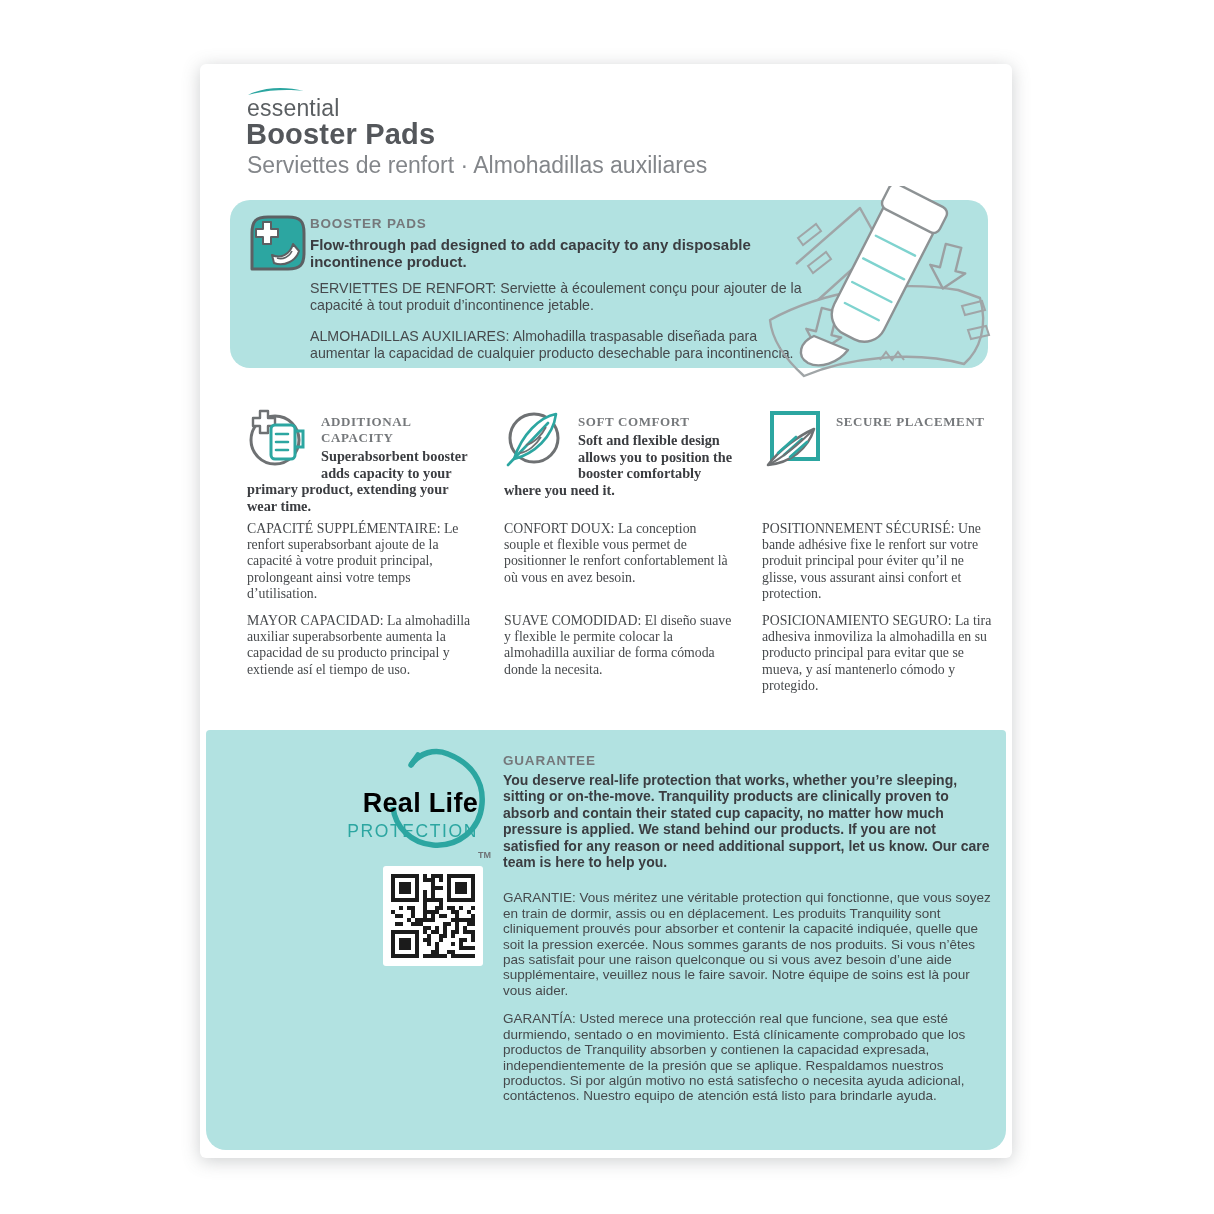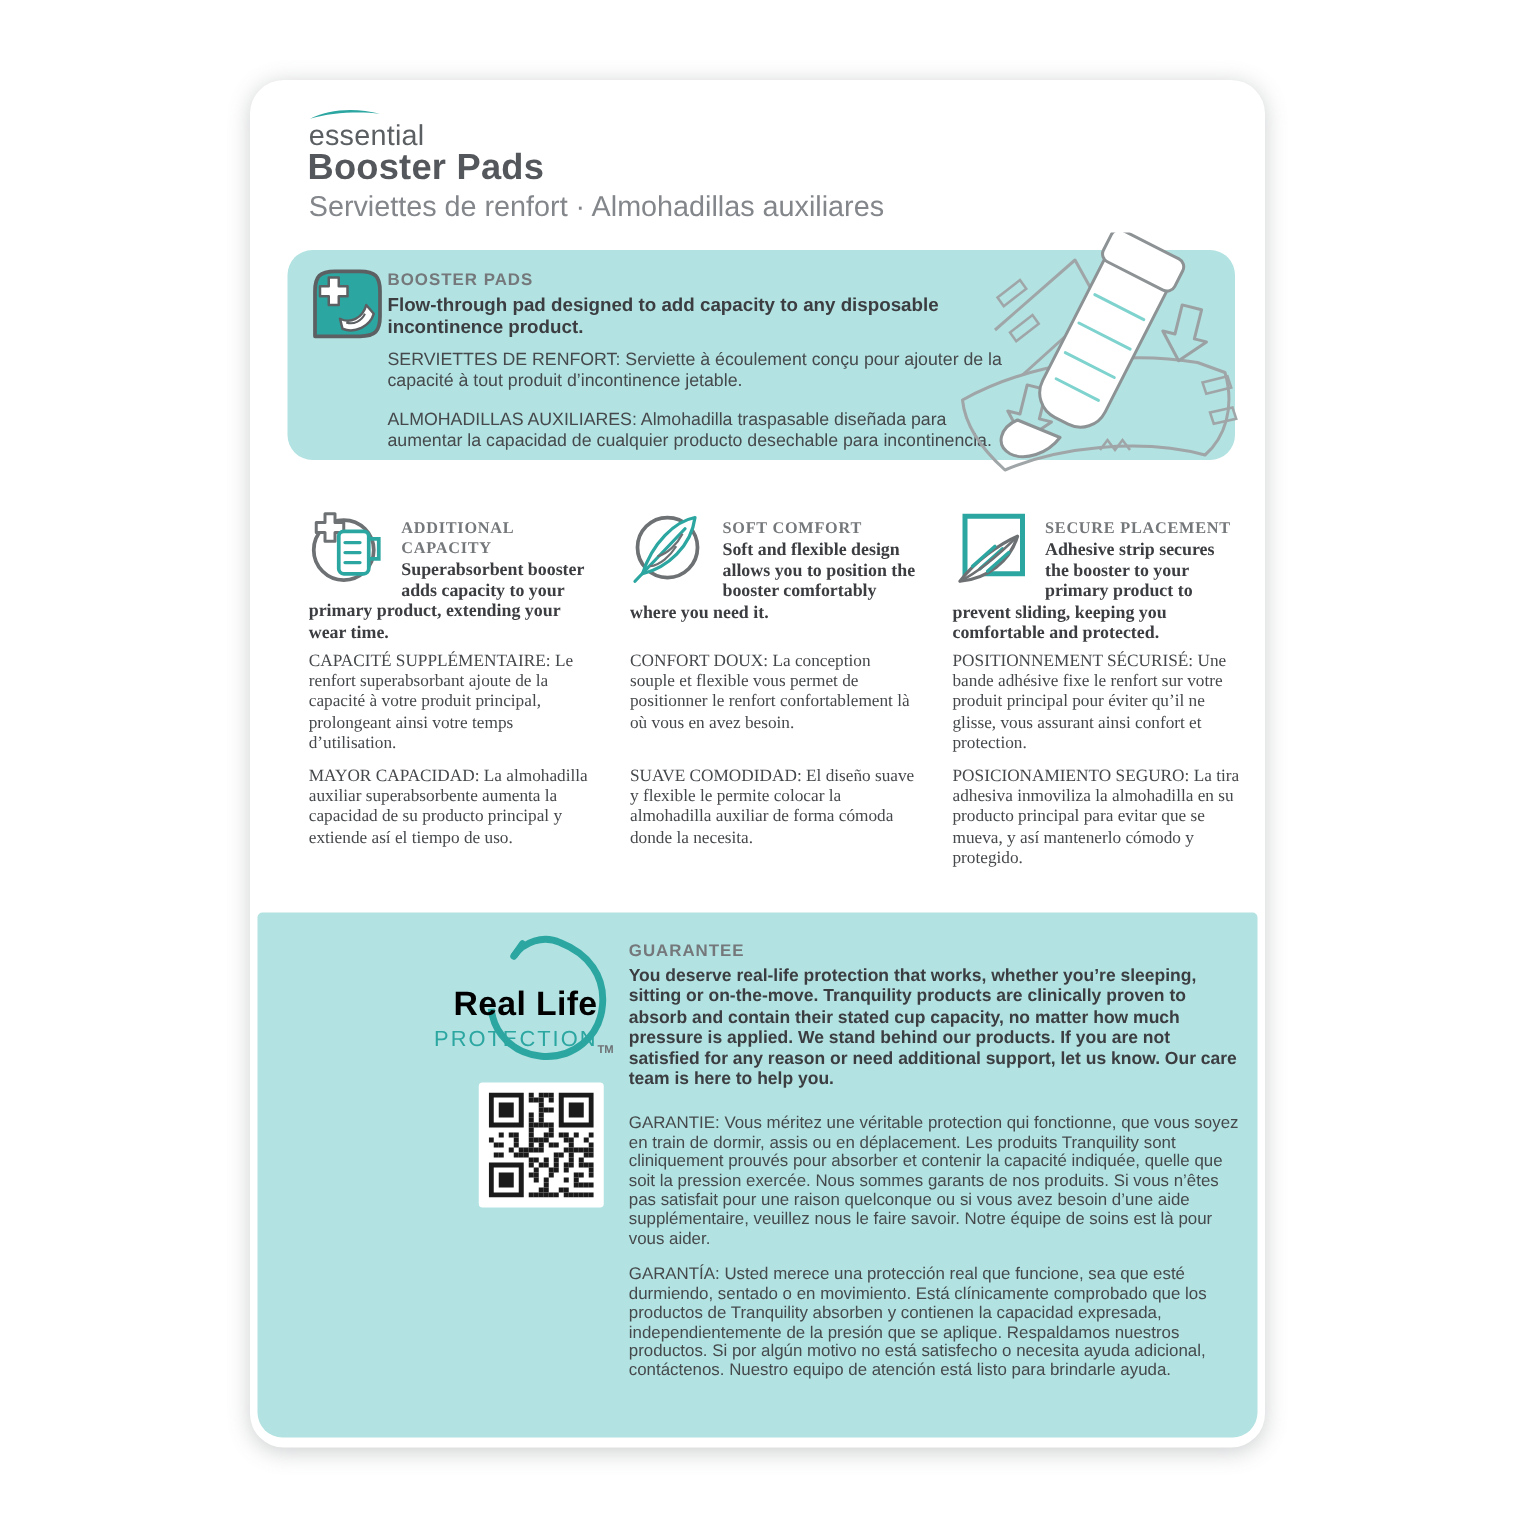--- a/index.html
+++ b/index.html
@@ -5,21 +5,21 @@
   html,body{margin:0;padding:0;}
   body{
     width:1214px;height:1214px;position:relative;overflow:hidden;
     background:#ffffff;
     font-family:"Liberation Sans","DejaVu Sans",sans-serif;
     color:#46494c;
   }
   .abs{position:absolute;}
   .card{
     position:absolute;left:200px;top:64px;width:812px;height:1094px;
-    background:#fff;border-radius:27px;
+    background:#fff;border-radius:6px;
     box-shadow:0 3px 18px rgba(90,95,98,.30);
   }
   
   .brand{left:47px;top:31px;font-size:23px;color:#5b5f62;letter-spacing:.2px;}
   .swoosh{left:47px;top:22px;width:58px;height:10px;}
   .title{left:46px;top:54px;font-size:29px;font-weight:700;color:#54575b;letter-spacing:.2px;}
   .subtitle{left:47px;top:88px;font-size:23px;color:#83868a;}
   
   .hero{left:30px;top:136px;width:758px;height:168px;background:#b2e2e1;border-radius:20px;}
   .hero-badge{left:16px;top:11px;width:64px;height:64px;}
@@ -36,21 +36,21 @@
   .flead{font-size:14.3px;font-weight:700;line-height:16.6px;color:#3b3d41;}
   .ffr{top:115px;left:0;width:230px;}
   .fes{top:207px;left:0;width:230px;}
   .fp{font-size:13.8px;line-height:16.2px;color:#46494c;}
   
   .gpanel{left:6px;top:666px;width:800px;height:420px;background:#b2e2e1;border-radius:4px 4px 20px 20px;}
   .rl-arc{left:179px;top:16px;width:106px;height:106px;}
   .rl-text{left:60px;top:56px;width:212px;text-align:right;}
   .rl-line1{font-size:27px;font-weight:700;color:#000000;line-height:34px;letter-spacing:.3px;}
   .rl-line2{font-size:17.5px;color:#2ca6a1;letter-spacing:1.6px;margin-top:1px;}
-  .rl-tm{left:272px;top:104px;font-size:9px;color:#6f7275;font-weight:700;}
+  .rl-tm{left:272px;top:120px;font-size:9px;color:#6f7275;font-weight:700;}
   .qr-box{left:177px;top:136px;width:100px;height:100px;background:#fff;border-radius:3px;}
   .qr-box svg{position:absolute;left:8px;top:8px;}
   .contact{left:24px;top:300px;width:259px;text-align:right;color:#6e7174;}
   .site{font-size:19px;font-weight:700;margin-bottom:5px;}
   .phone{font-size:20px;font-weight:700;}
   .gtext{left:297px;top:23px;width:492px;}
   .gtext .kicker{margin-bottom:4px;}
   .gen{font-size:14px;font-weight:700;line-height:16.4px;color:#3b3d41;margin-bottom:20px;}
   .gp{font-size:13.5px;line-height:15.4px;color:#46494c;margin-bottom:13px;}
 </style>
@@ -127,21 +127,20 @@
   </div>
 
   <div class="abs feature f3">
     <svg class="ficon" viewBox="0 0 62 62">
       <rect x="10" y="6" width="46" height="46" fill="none" stroke="#2ca6a1" stroke-width="4"></rect>
       <path d="M6 58 C28 56 46 42 52 22 C38 28 18 42 6 58 Z" fill="#fff" stroke="#6e7173" stroke-width="2.6" stroke-linejoin="round"></path>
       <path d="M16 46 L34 30 M22 48 L40 32 M28 50 L45 35" fill="none" stroke="#2ca6a1" stroke-width="2.6" stroke-linecap="round"></path>
       <path d="M6 58 C22 50 38 36 52 22" fill="none" stroke="#6e7173" stroke-width="2"></path>
     </svg>
     <div class="fhead">SECURE PLACEMENT</div>
-    <div class="flead">Adhesive strip secures the booster to your primary product to prevent sliding, keeping you comfortable and protected.</div>
     <div class="abs ffr fp">POSITIONNEMENT SÉCURISÉ: Une bande adhésive fixe le renfort sur votre produit principal pour éviter qu’il ne glisse, vous assurant ainsi confort et protection.</div>
     <div class="abs fes fp">POSICIONAMIENTO SEGURO: La tira adhesiva inmoviliza la almohadilla en su producto principal para evitar que se mueva, y así mantenerlo cómodo y protegido.</div>
   </div>
 
   <div class="abs gpanel">
     <svg class="abs rl-arc" viewBox="0 0 106 106">
       <path d="M26 19 C34 7 50 2 63 8 C86 17 99 35 97 58 C95 84 73 101 48 99 C26 97 10 81 8 61" fill="none" stroke="#2ca6a1" stroke-width="5.5"></path>
       <path d="M26 19 L33 9" fill="none" stroke="#2ca6a1" stroke-width="5.5" stroke-linecap="round"></path>
     </svg>
     <div class="abs rl-text">

